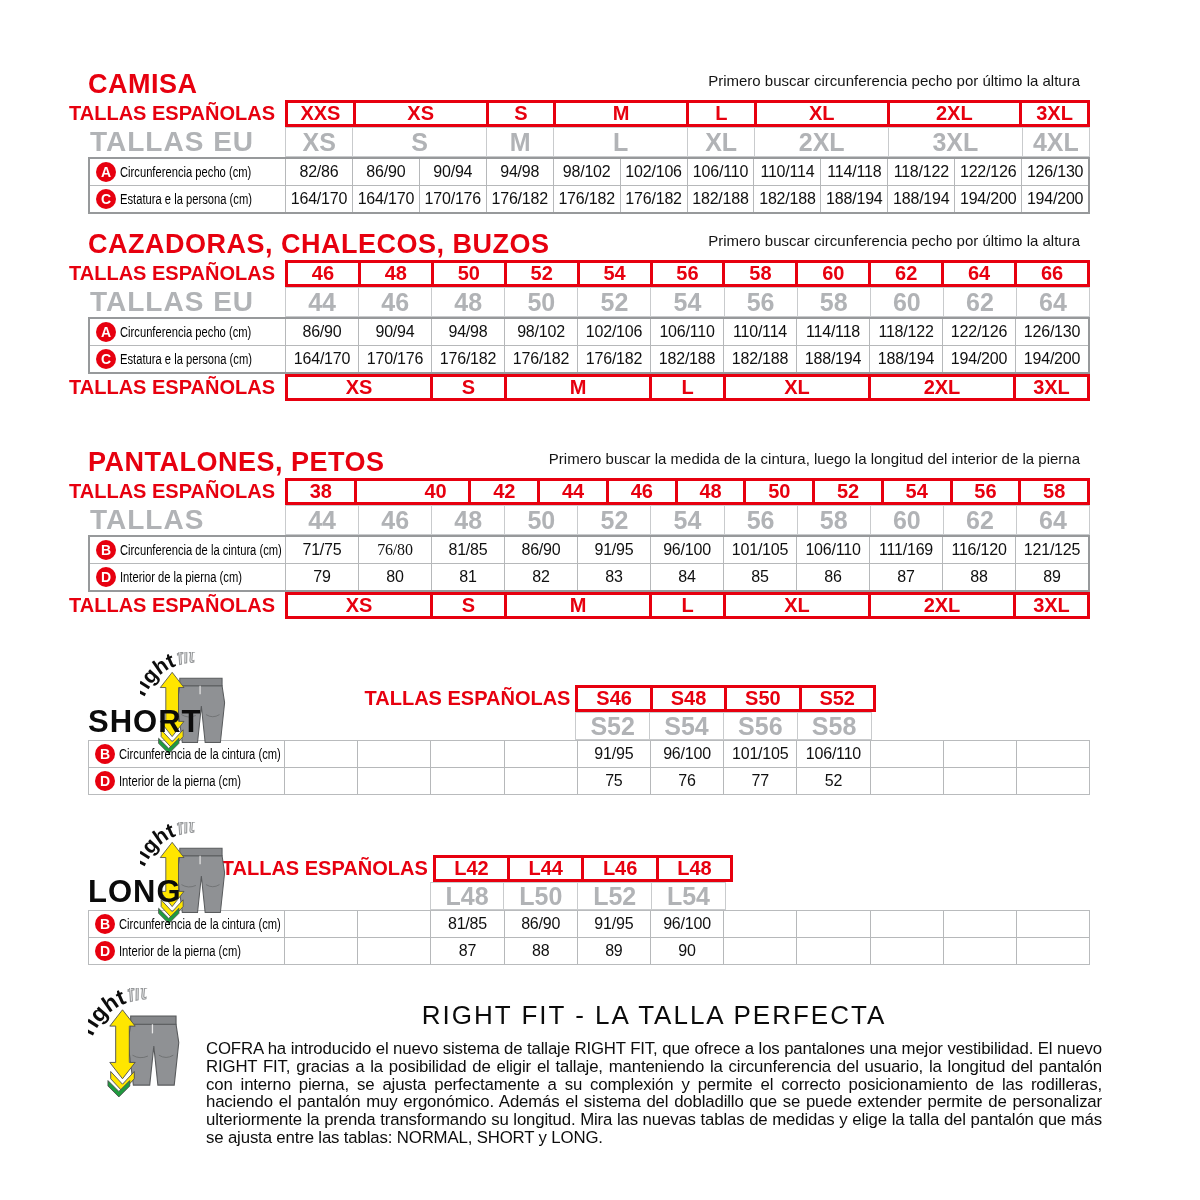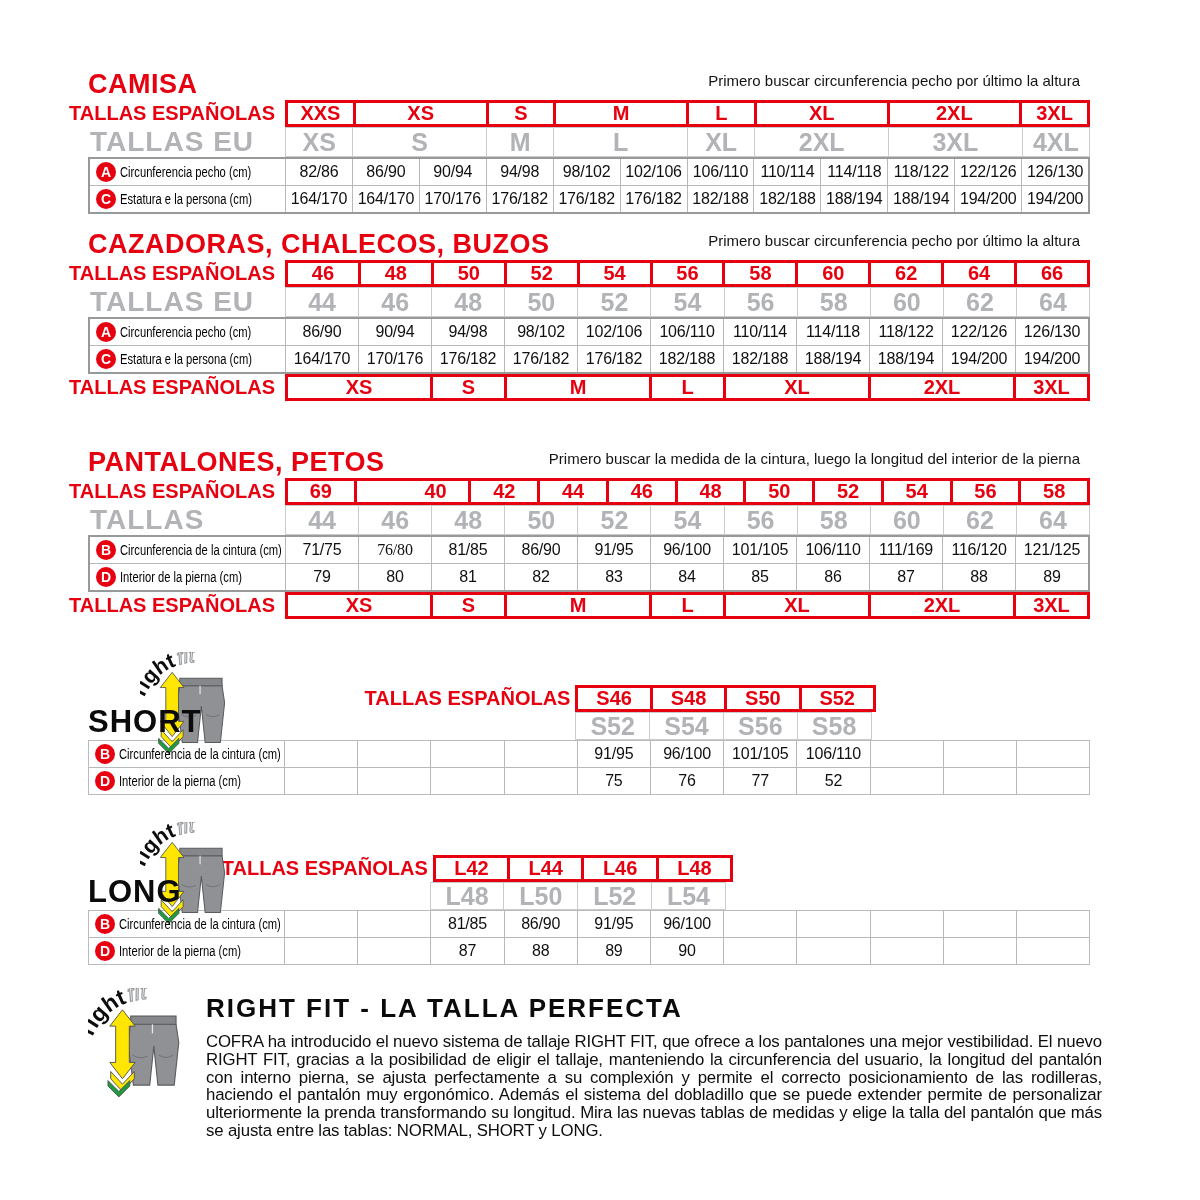--- a/index.html
+++ b/index.html
@@ -46,21 +46,21 @@
 
   .side-name{position:absolute;left:0;font-size:31px;font-weight:bold;color:#0b0b0b;letter-spacing:1px;}
   .logo-slot{position:absolute;}
   .logo-slot svg{display:block;width:100%;height:auto;}
   .small-logo{left:52px;top:-33px;width:110px;}
 
   .rf{display:flex;align-items:flex-start;}
   .rf-logo-col{position:relative;width:118px;flex:none;}
   .rf-logo-col .logo-slot{position:static;width:118px;}
   .rf-text{flex:1;padding-left:0;}
-  .rf-title{font-size:26px;font-weight:bold;color:#0b0b0b;letter-spacing:2px;margin:5px 0 9px 0;white-space:nowrap;}
+  .rf-title{font-size:26px;font-weight:normal;color:#0b0b0b;letter-spacing:2px;margin:12px 0 9px 0;white-space:nowrap;text-align:center;}
   .rf-para{font-size:16.8px;line-height:17.8px;letter-spacing:-.15px;text-align:justify;
            color:#0d0d0d;width:896px;}
 </style>
 </head>
 <body>
 
 <div class="page">
 
   <section class="sec" style="top:66px">
     <div class="title-row">
@@ -238,21 +238,21 @@
     <div class="title-row">
       <div class="sec-title">PANTALONES, PETOS</div>
       <div class="sec-note">Primero buscar la medida de la cintura, luego la longitud del interior de la pierna</div>
     </div>
     <div>
         <div class="trow">
           <div class="lab">
             <div class="es-label">TALLAS ESPAÑOLAS</div>
           </div>
           <div class="units" style="flex: 1 1 0%;">
-            <div class="redbox" style="flex: 1 1 0%;">69</div>
+            <div class="redbox" style="flex: 1 1 0%;">38</div>
             <div class="redbox" style="flex: 1 1 0%; padding-left: 46px;">40</div>
             <div class="redbox" style="flex: 1 1 0%;">42</div>
             <div class="redbox" style="flex: 1 1 0%;">44</div>
             <div class="redbox" style="flex: 1 1 0%;">46</div>
             <div class="redbox" style="flex: 1 1 0%;">48</div>
             <div class="redbox" style="flex: 1 1 0%;">50</div>
             <div class="redbox" style="flex: 1 1 0%;">52</div>
             <div class="redbox" style="flex: 1 1 0%;">54</div>
             <div class="redbox" style="flex: 1 1 0%;">56</div>
             <div class="redbox" style="flex: 1 1 0%;">58</div>

